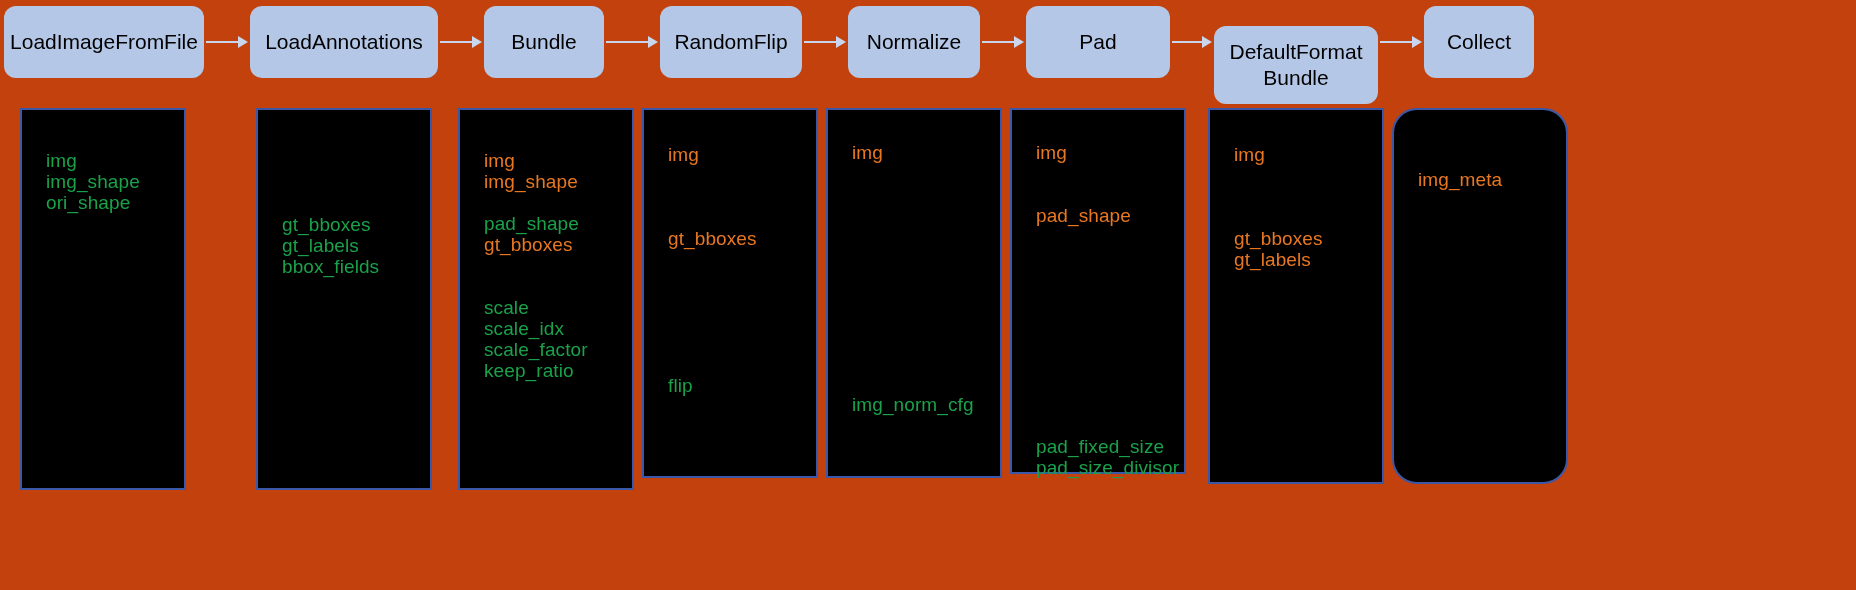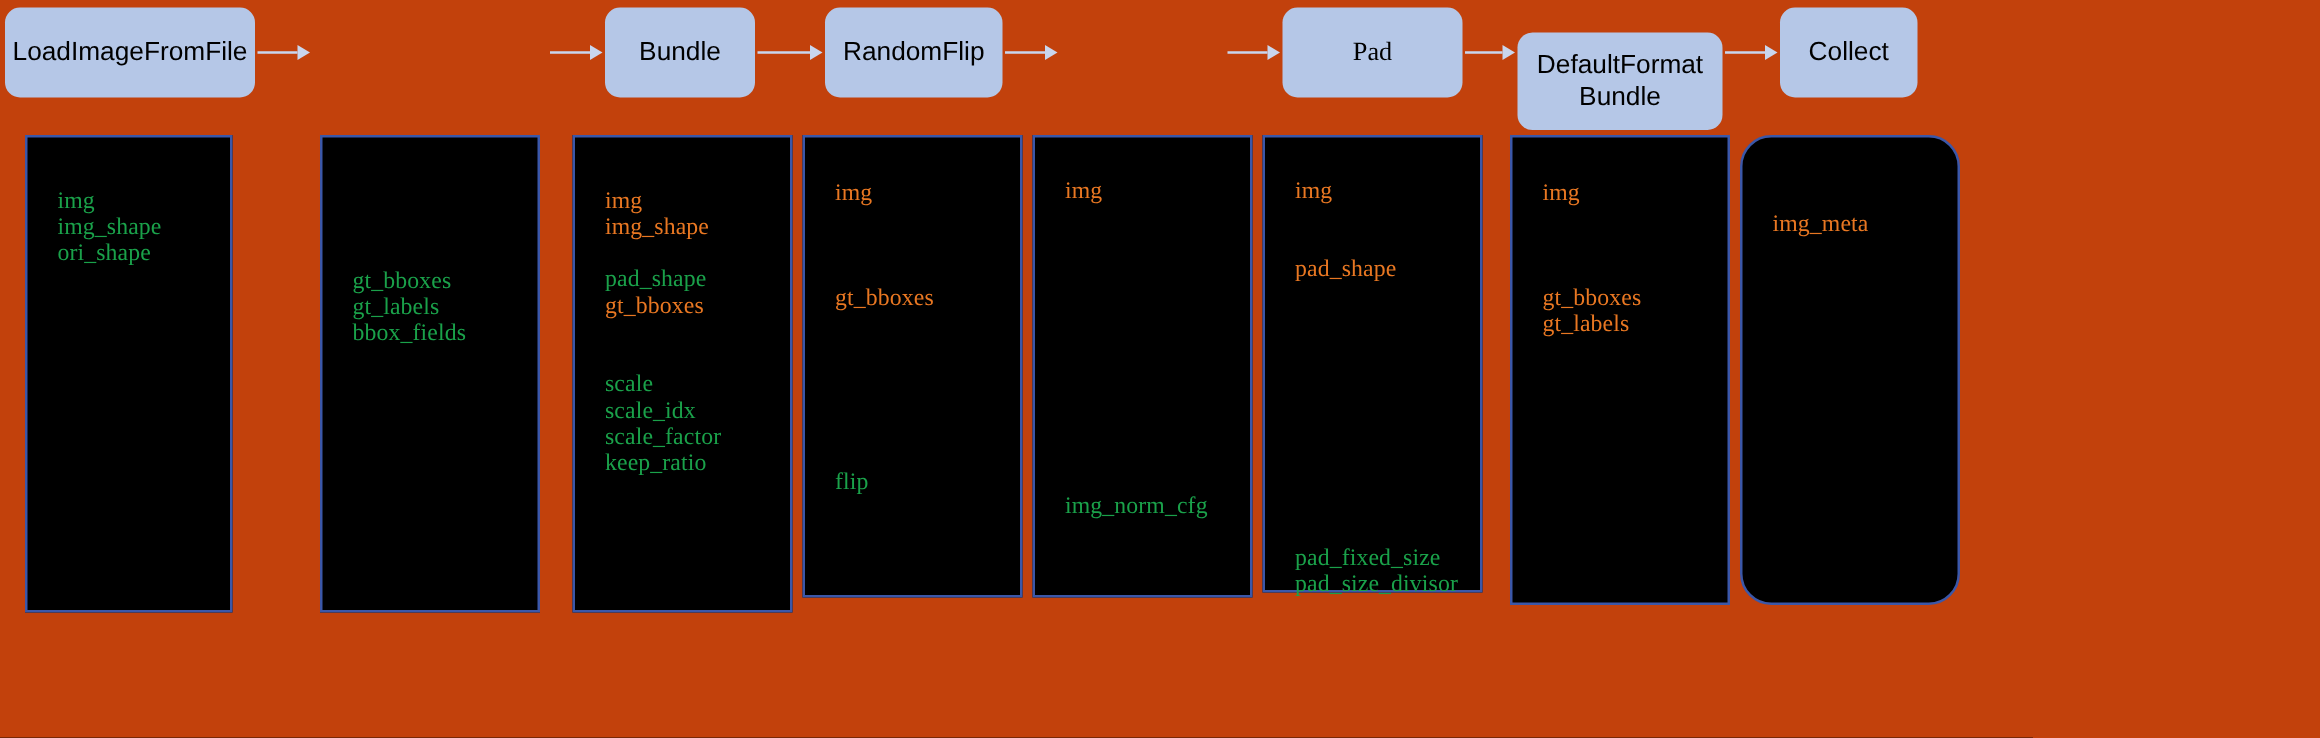--- a/index.html
+++ b/index.html
@@ -82,44 +82,45 @@
     border: 2px solid #3b57a8;
     box-sizing: border-box;
     background: #000000;
   }
 
   .key-list {
     position: absolute;
     left: 24px;
     right: 8px;
     top: 0;
-    font-family: Liberation Serif, serif;
   }
 
   .key-line {
     font-size: 19px;
     line-height: 21px;
     white-space: pre;
     letter-spacing: 0.1px;
   }
   .key-line.green { color: #1aa14a; }
   .key-line.orange { color: #e87722; }
   .key-line.gap { visibility: hidden; }
 </style>
 </head>
 <body>
 
 <div id="stage">
 
   <div class="pipeline-row">
 
     <div class="stage-node" style="left:4px; top:6px; width:200px; height:72px;">LoadImageFromFile</div>
+    <div class="stage-node" style="left:250px; top:6px; width:188px; height:72px;">LoadAnnotations</div>
     <div class="stage-node" style="left:484px; top:6px; width:120px; height:72px;">Bundle</div>
     <div class="stage-node" style="left:660px; top:6px; width:142px; height:72px;">RandomFlip</div>
-    <div class="stage-node" style="left:1026px; top:6px; width:144px; height:72px;font-family:Liberation Serif, serif;">Pad</div>
+    <div class="stage-node" style="left:848px; top:6px; width:132px; height:72px;">Normalize</div>
+    <div class="stage-node" style="left:1026px; top:6px; width:144px; height:72px;">Pad</div>
     <div class="stage-node" style="left:1214px; top:4px; width:164px; height:78px;margin-top:22px;">DefaultFormat
 Bundle</div>
     <div class="stage-node" style="left:1424px; top:6px; width:110px; height:72px;">Collect</div>
 
     <div class="arrow" style="left:206px; top:36px; width:42px;">
       <div class="shaft"></div>
       <div class="head"></div>
     </div>
     <div class="arrow" style="left:440px; top:36px; width:42px;">
       <div class="shaft"></div>

